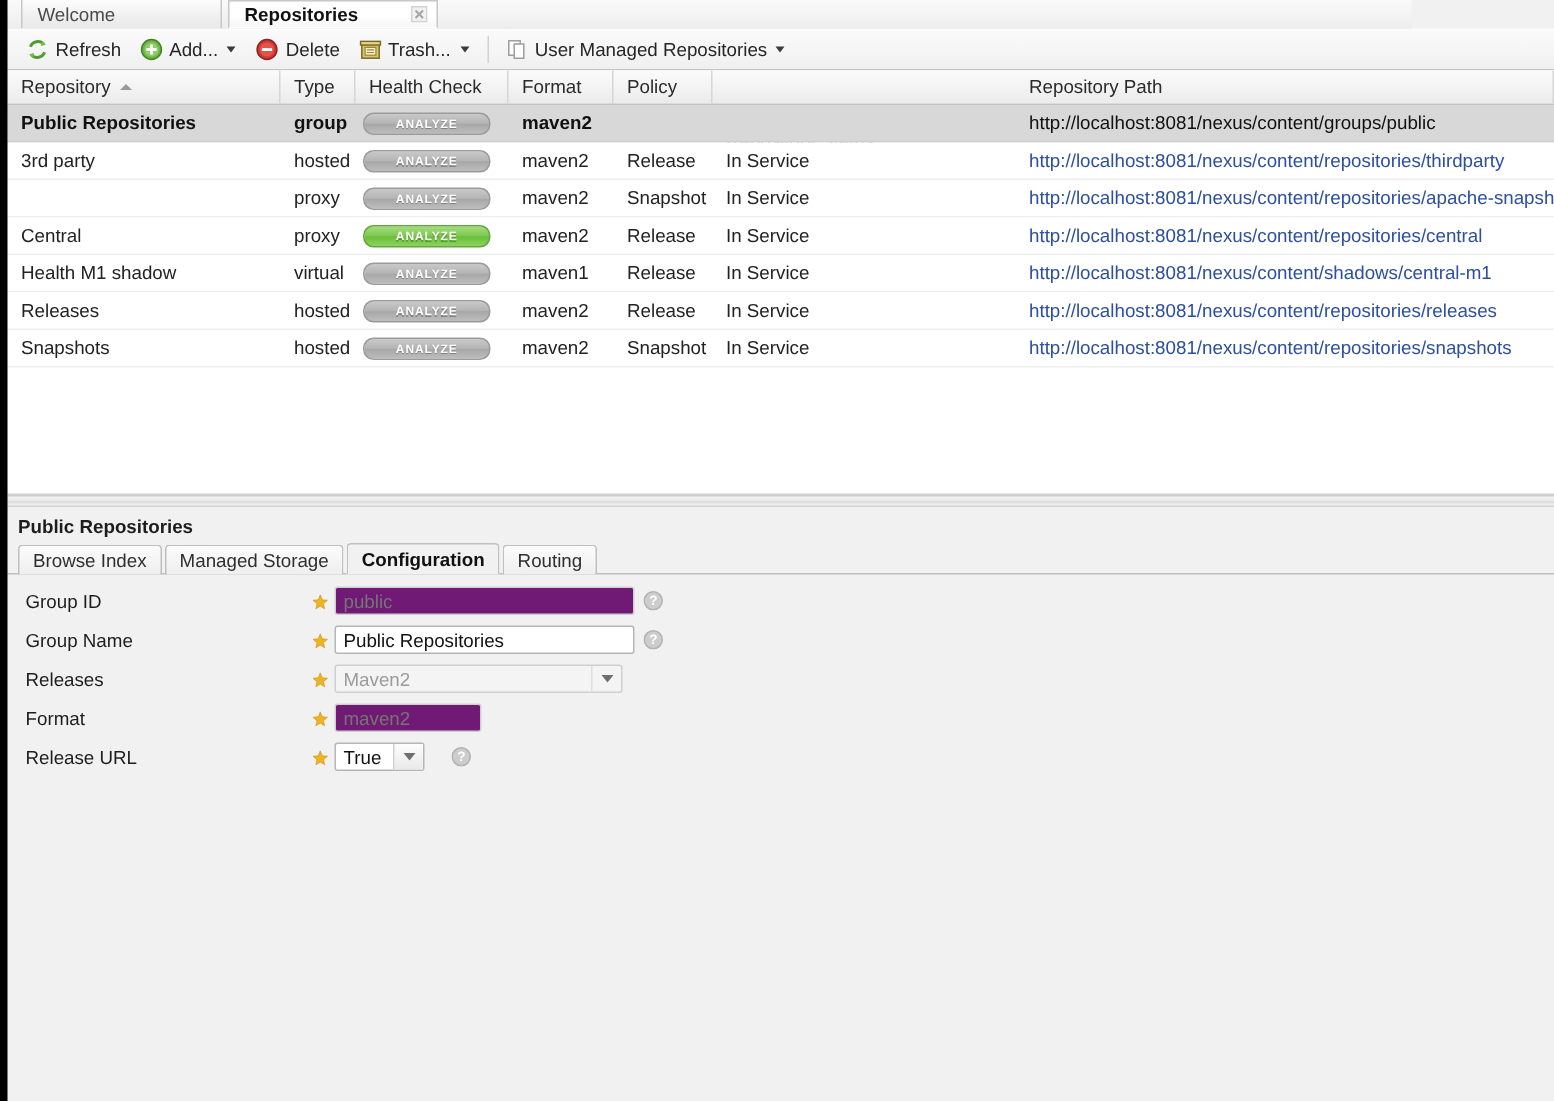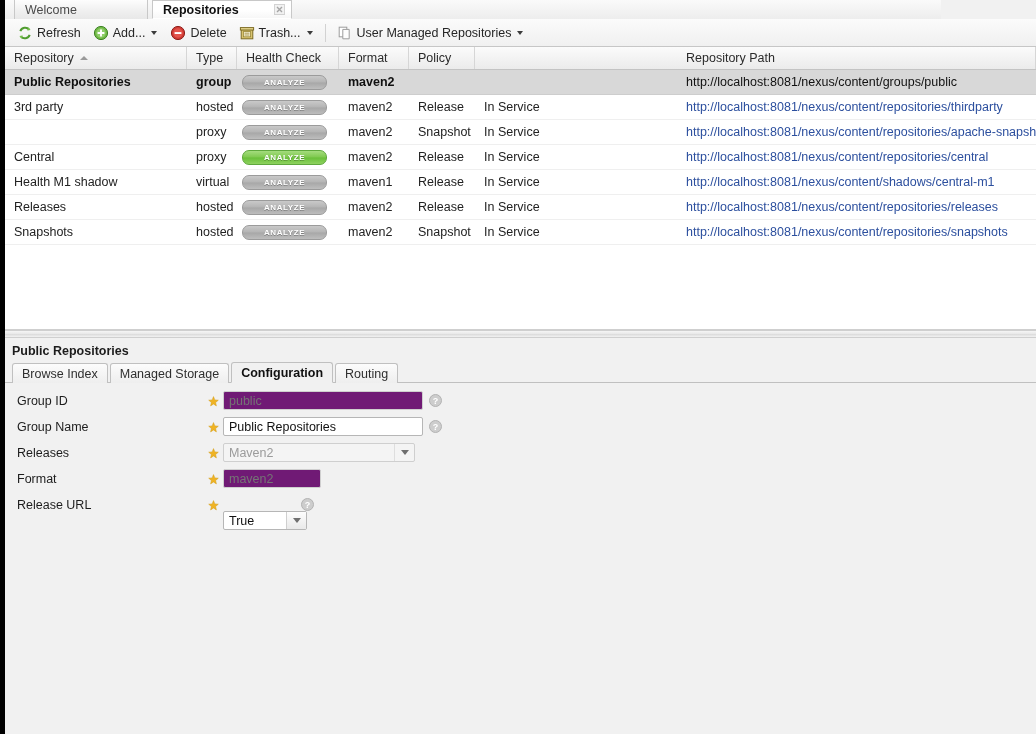--- a/index.html
+++ b/index.html
@@ -393,21 +393,21 @@
           </span>
           <input class="fin dis" type="text" disabled="disabled" placeholder="maven2" style="width: 98px;">
         </div>
         <div class="frow">
           <div class="flabel">Release URL</div>
           <span class="star">
             <svg width="11" height="11" viewBox="0 0 11 11">
               <path d="M5.5 0.6 L6.8 3.9 L10.3 4.2 L7.6 6.5 L8.4 9.9 L5.5 8.0 L2.6 9.9 L3.4 6.5 L0.7 4.2 L4.2 3.9 Z" fill="#f0b323" stroke="#d19c18" stroke-width=".5"></path>
             </svg>
           </span>
-          <div class="fsel" style="left: 218px; width: 84px; margin-top: 16px;">
+          <div class="fsel" style="left: 218px; width: 60px;">
             <span>True</span>
             <span class="arrowbox">
               <span class="selcaret"></span>
             </span>
           </div>
           <span class="help" style="left: 296px;">
             <svg width="13" height="13" viewBox="0 0 13 13">
               <circle cx="6.5" cy="6.5" r="6" fill="#cdcdcd" stroke="#b2b2b2"></circle>
               <text x="6.5" y="9.6" font-family="Liberation Sans, sans-serif" font-size="9" font-weight="bold" fill="#ffffff" text-anchor="middle">?</text>
             </svg>

